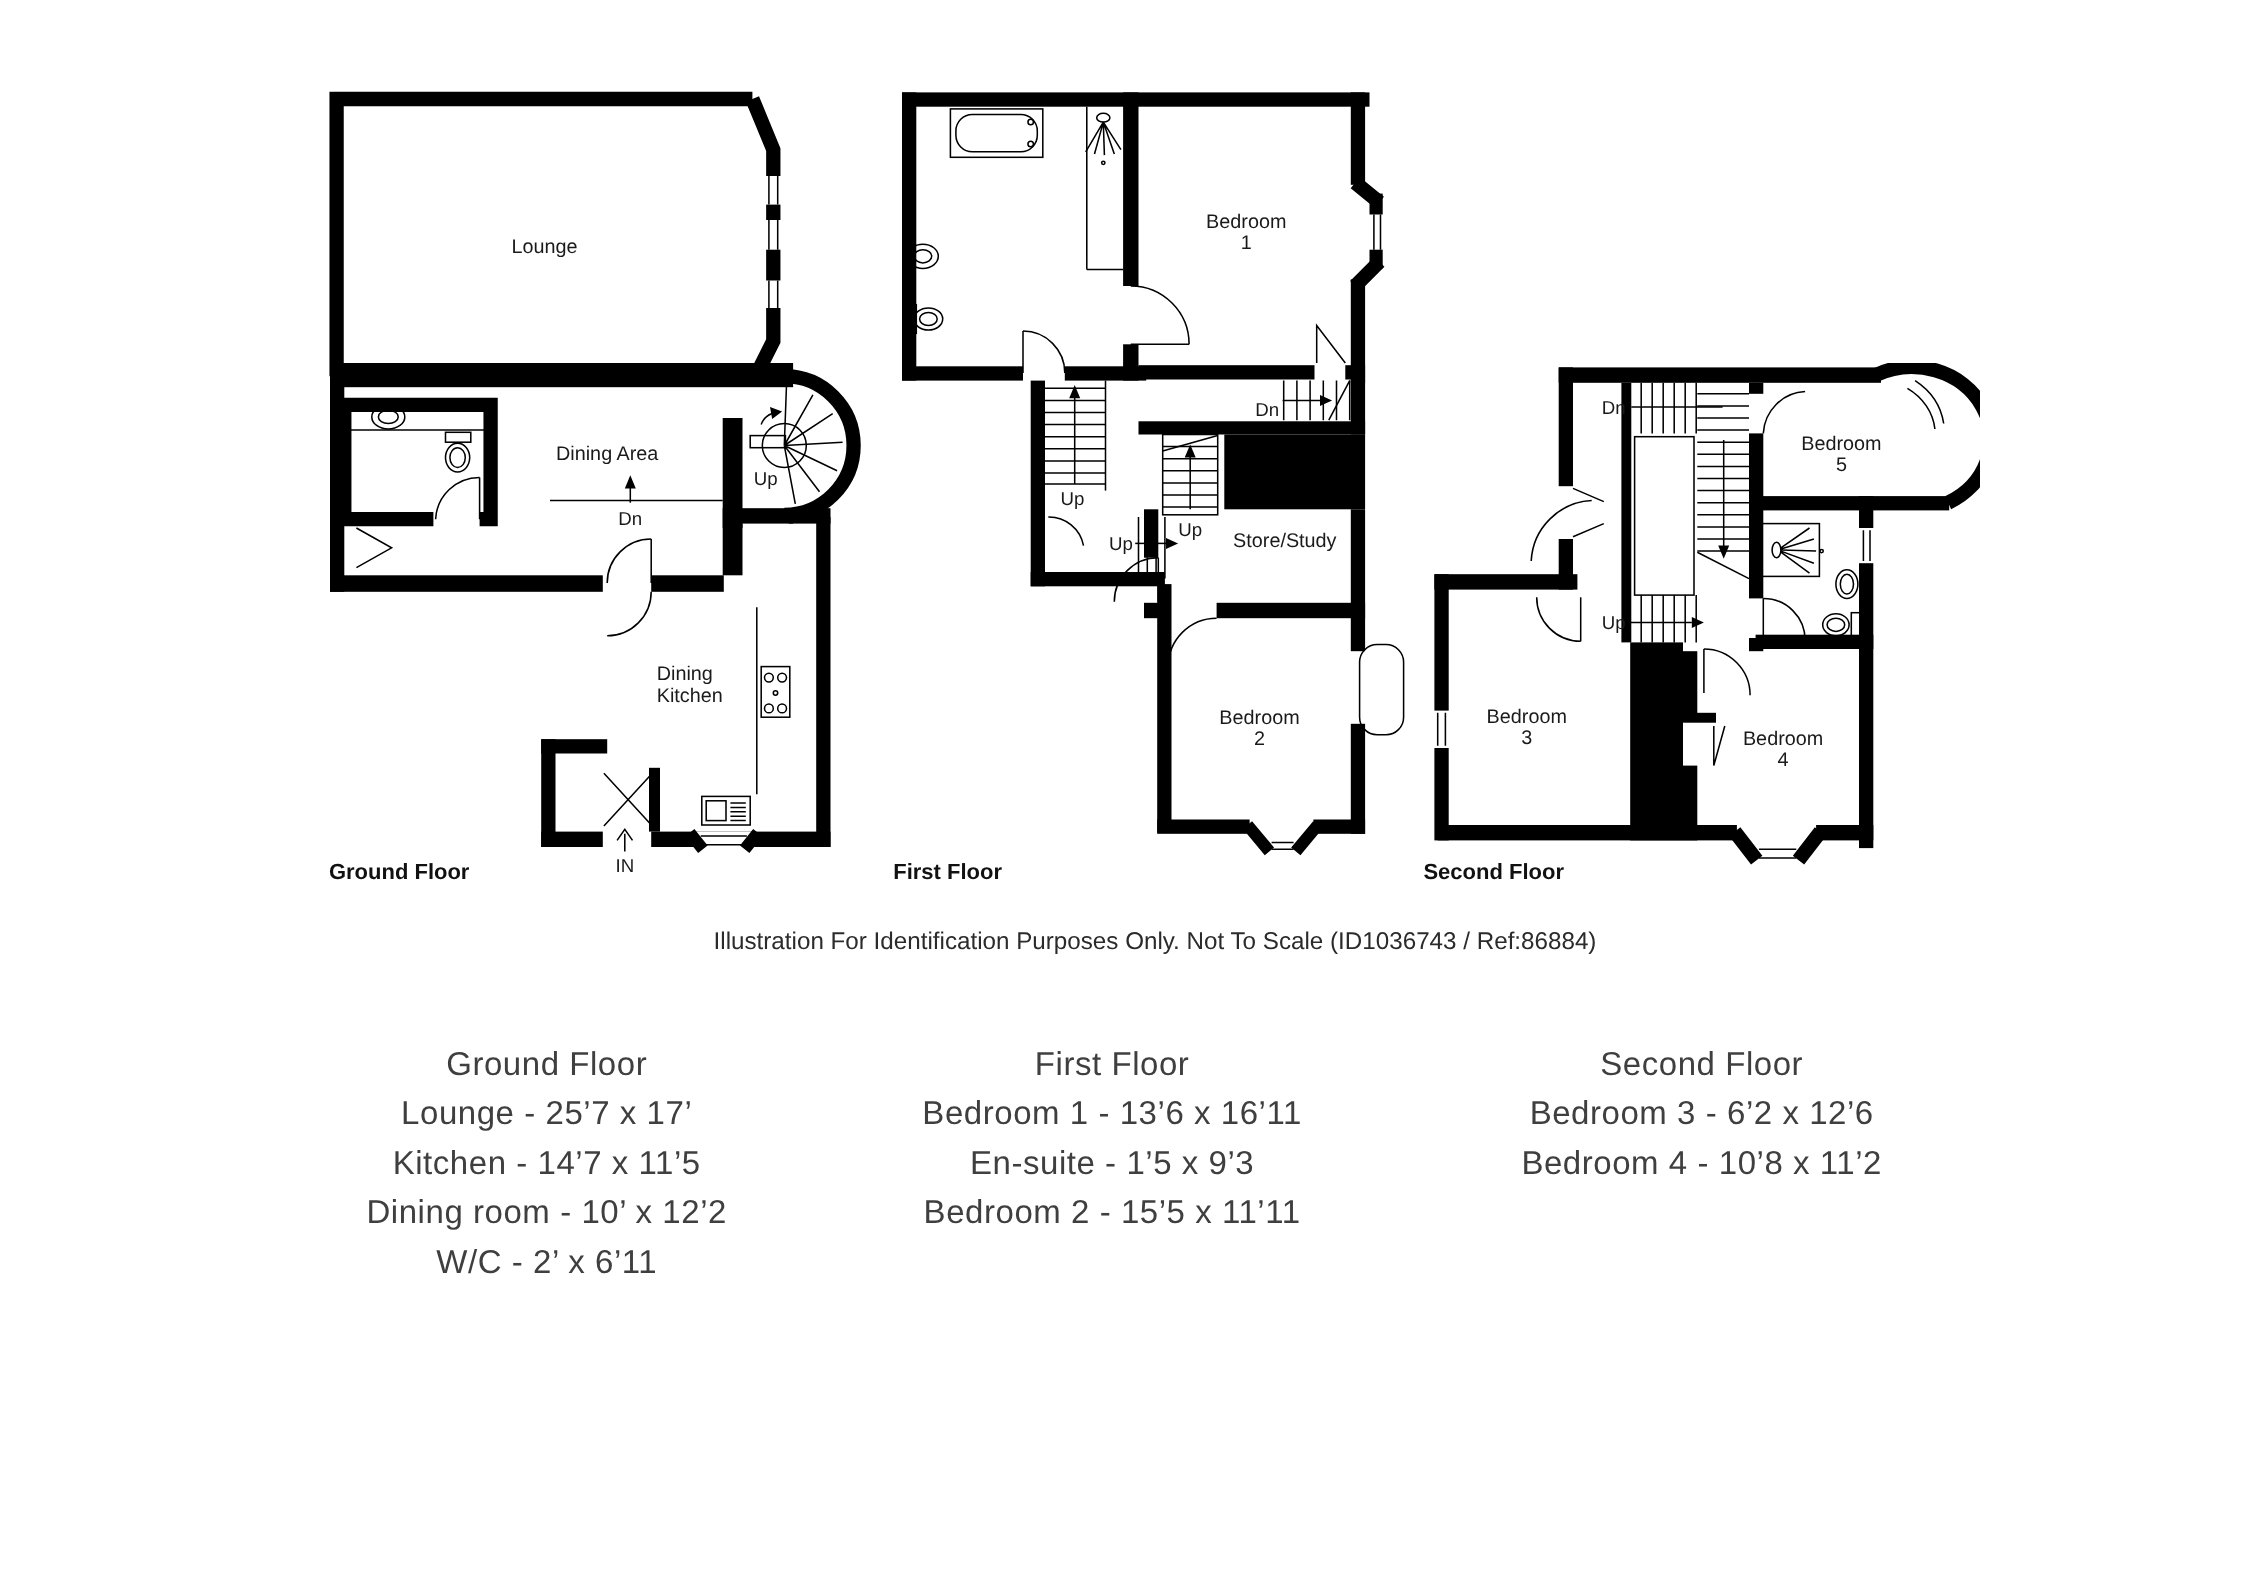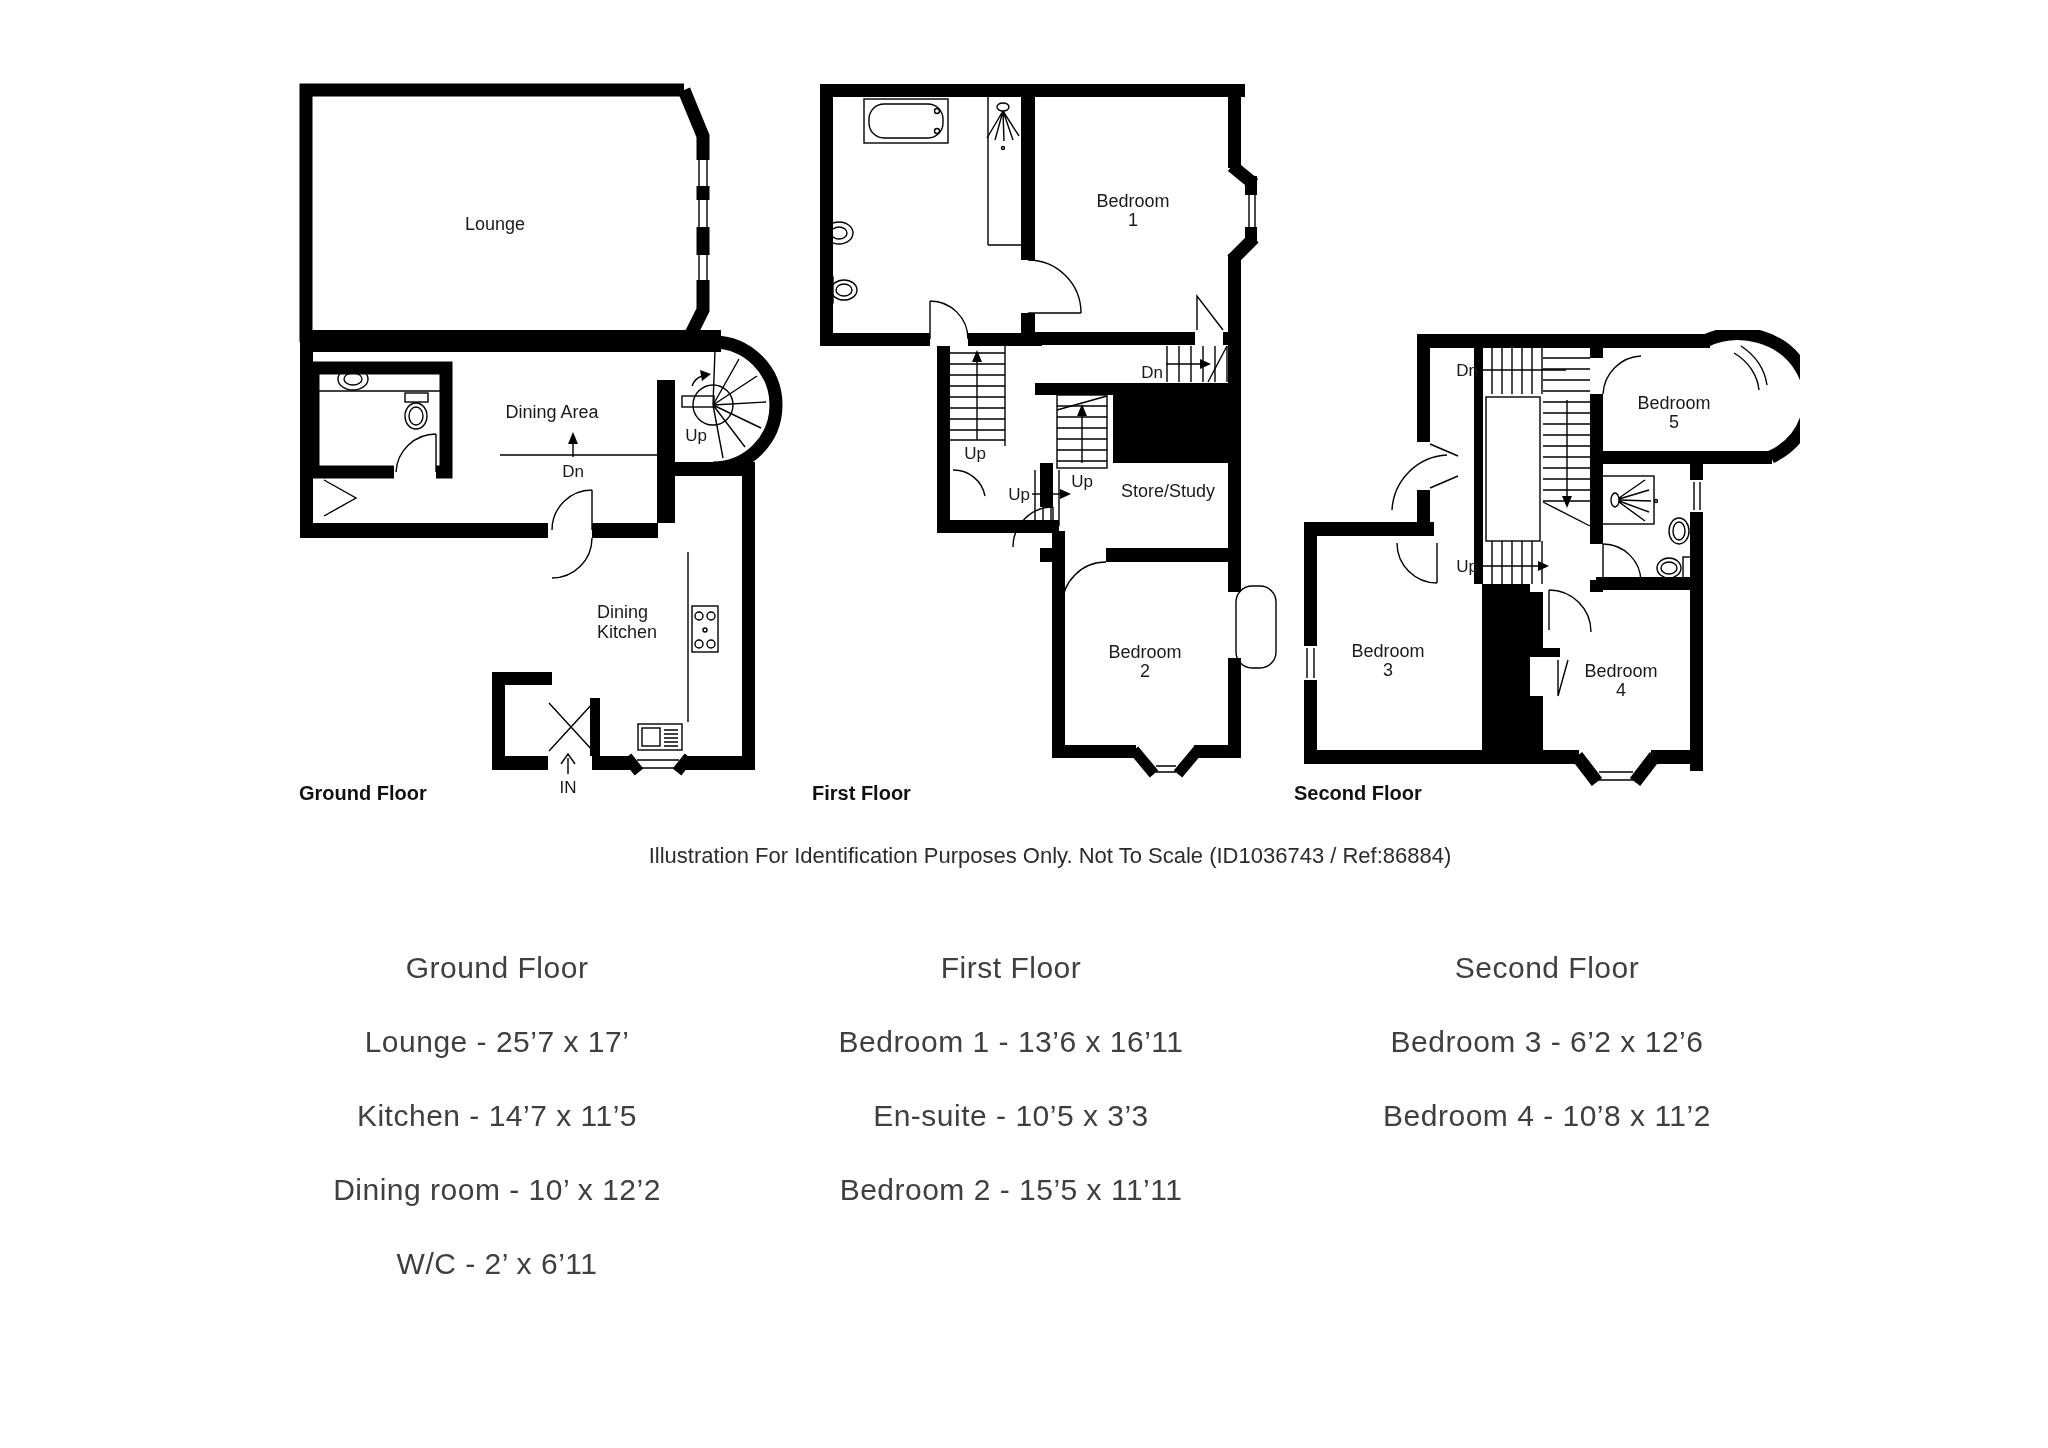--- a/index.html
+++ b/index.html
@@ -14,21 +14,21 @@
   svg text{fill:#1a1a1a;font-family:"Liberation Sans",sans-serif;}
   svg .rl{font-size:18px;text-anchor:middle;}
   svg .rla{font-size:18px;text-anchor:start;}
   svg .sl{font-size:17px;text-anchor:middle;}
   .caption{position:absolute;font-size:20px;font-weight:700;color:#111;white-space:nowrap;}
   .disclaimer{position:absolute;left:550px;top:843px;width:1000px;text-align:center;
               font-size:22px;color:#2b2b2b;white-space:nowrap;}
   .summary{position:absolute;top:945px;width:520px;text-align:center;color:#3f3f3f;
            letter-spacing:0.5px;}
   .s-head{font-size:30px;line-height:45px;}
-  .s-line{font-size:30px;line-height:45px;white-space:nowrap;margin-top:29px;}
+  .s-line{font-size:30px;line-height:45px;white-space:nowrap;}
 </style>
 </head>
 <body>
 
 <div class="page">
 
   <svg style="left:296px;top:80px" width="520" height="720" viewBox="0 0 520 720">
     <g>
       <path class="ws" d="M388,10 H10 V262"></path>
       <path class="ws" d="M388,10 L407,56 V230 L388,268"></path>
@@ -350,21 +350,21 @@
     <div class="s-head">Ground Floor</div>
     <div class="s-line">Lounge - 25’7 x 17’</div>
     <div class="s-line">Kitchen - 14’7 x 11’5</div>
     <div class="s-line">Dining room - 10’ x 12’2</div>
     <div class="s-line">W/C - 2’ x 6’11</div>
   </div>
 
   <div class="summary" style="left:751px">
     <div class="s-head">First Floor</div>
     <div class="s-line">Bedroom 1 - 13’6 x 16’11</div>
-    <div class="s-line">En-suite - 10’5 x 3’3</div>
+    <div class="s-line">En-suite - 1’5 x 9’3</div>
     <div class="s-line">Bedroom 2 - 15’5 x 11’11</div>
   </div>
 
   <div class="summary" style="left:1287px">
     <div class="s-head">Second Floor</div>
     <div class="s-line">Bedroom 3 - 6’2 x 12’6</div>
     <div class="s-line">Bedroom 4 - 10’8 x 11’2</div>
   </div>
 
 </div>

